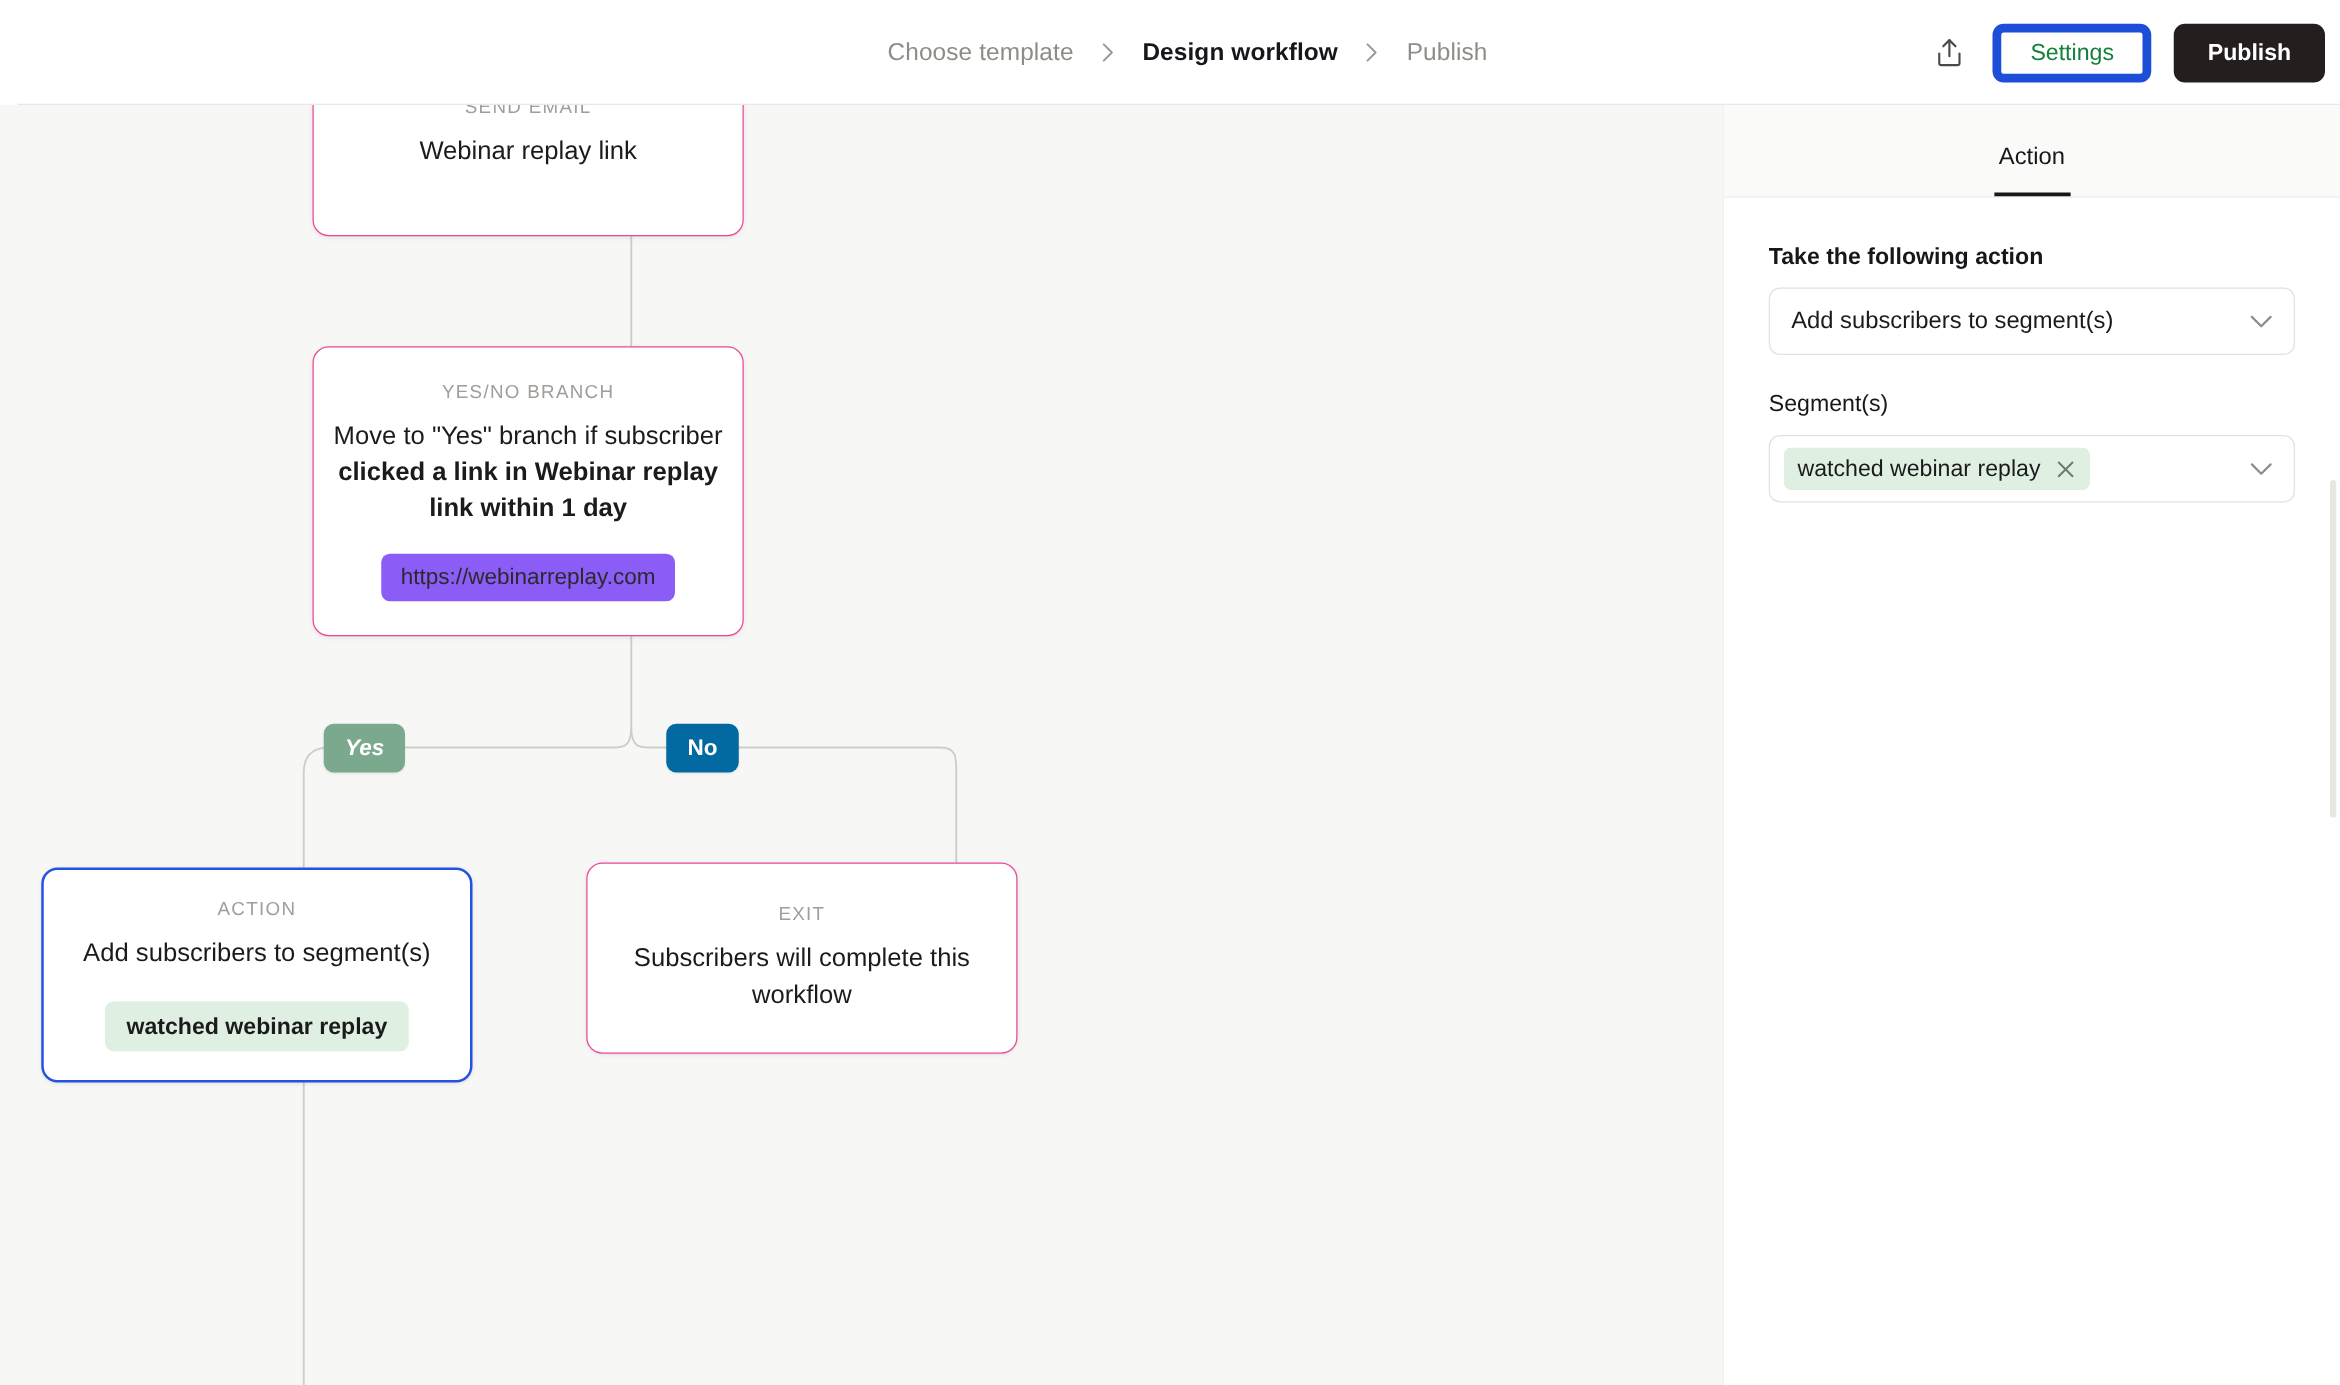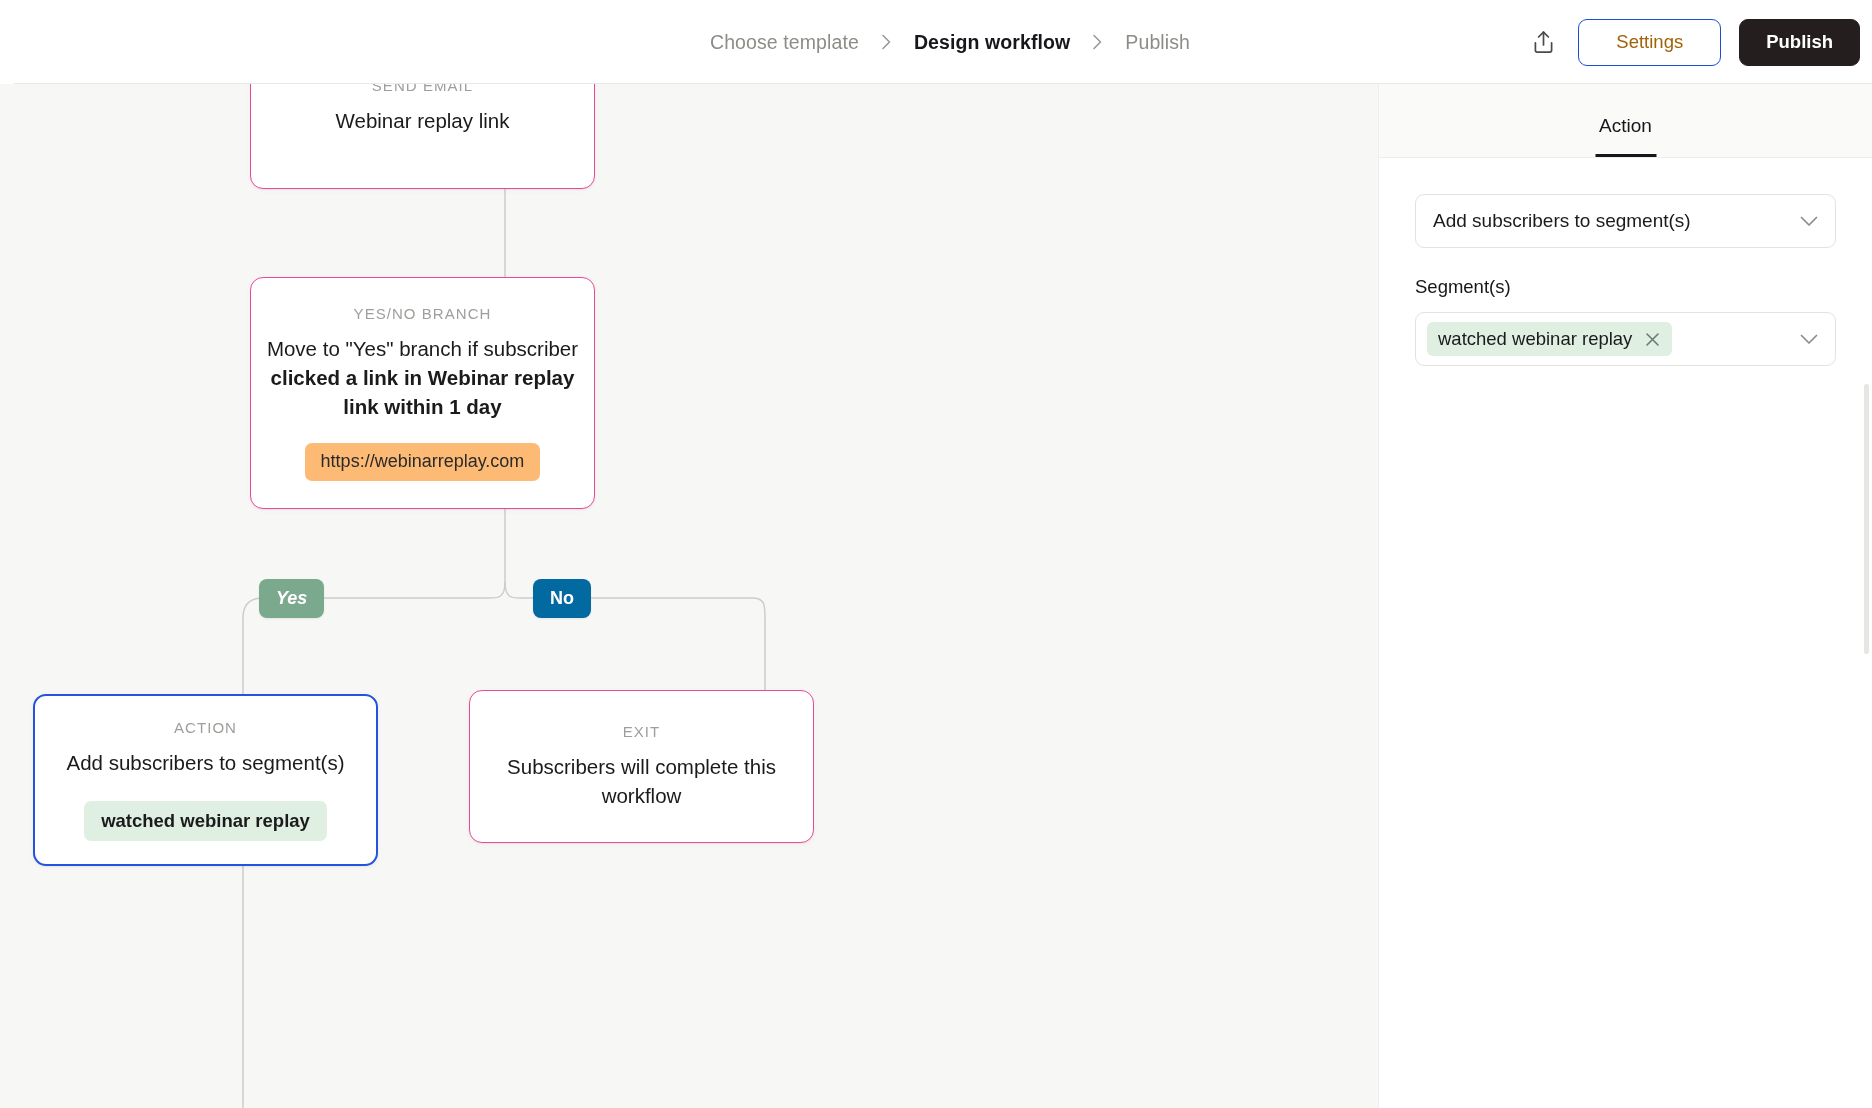--- a/index.html
+++ b/index.html
@@ -74,23 +74,23 @@
     border-radius: 9px;
     font-size: 18.5px;
     display: flex;
     align-items: center;
     justify-content: center;
     cursor: pointer;
     white-space: nowrap;
   }
   .btn-secondary {
     background: #ffffff;
-    border: 1px solid #1d4ed8;
-    color: #a16207;
-    padding: 0 37px;
+    border: 7px solid #1d4ed8;
+    color: #15803d;
+    padding: 0 23px;
   }
   .btn-primary {
     background: #241f1e;
     border: 1px solid #241f1e;
     color: #ffffff;
     padding: 0 26px;
     font-weight: 600;
   }
 
   
@@ -141,21 +141,21 @@
   }
   .node-title .bold { font-weight: 700; }
   .chip {
     margin-top: 22px;
     border-radius: 7px;
     font-size: 18px;
     padding: 9px 16px;
     line-height: 1.1;
   }
   .chip-url {
-    background: #fdba74;
+    background: #8b5cf6;
     color: #2a2a2c;
   }
   .chip-green {
     background: #dff0e2;
     color: #1b1a1c;
     font-weight: 700;
     font-size: 18.5px;
     padding: 10px 17px;
     margin-top: 24px;
   }
@@ -357,20 +357,21 @@
 </div>
 
 <div class="panel">
 
   <div class="panel-tabs">
     <div class="panel-tab active">Action</div>
   </div>
 
   <div class="panel-body">
 
+    <div class="field-label">Take the following action</div>
 
     <div class="select">
       <span class="select-value">Add subscribers to segment(s)</span>
       <span class="chev">
         <svg width="18" height="11" viewBox="0 0 18 11" fill="none">
           <path d="M1.5 1.5L9 9L16.5 1.5" stroke="#8c8c87" stroke-width="1.7" stroke-linecap="round" stroke-linejoin="round"></path>
         </svg>
       </span>
     </div>
 

